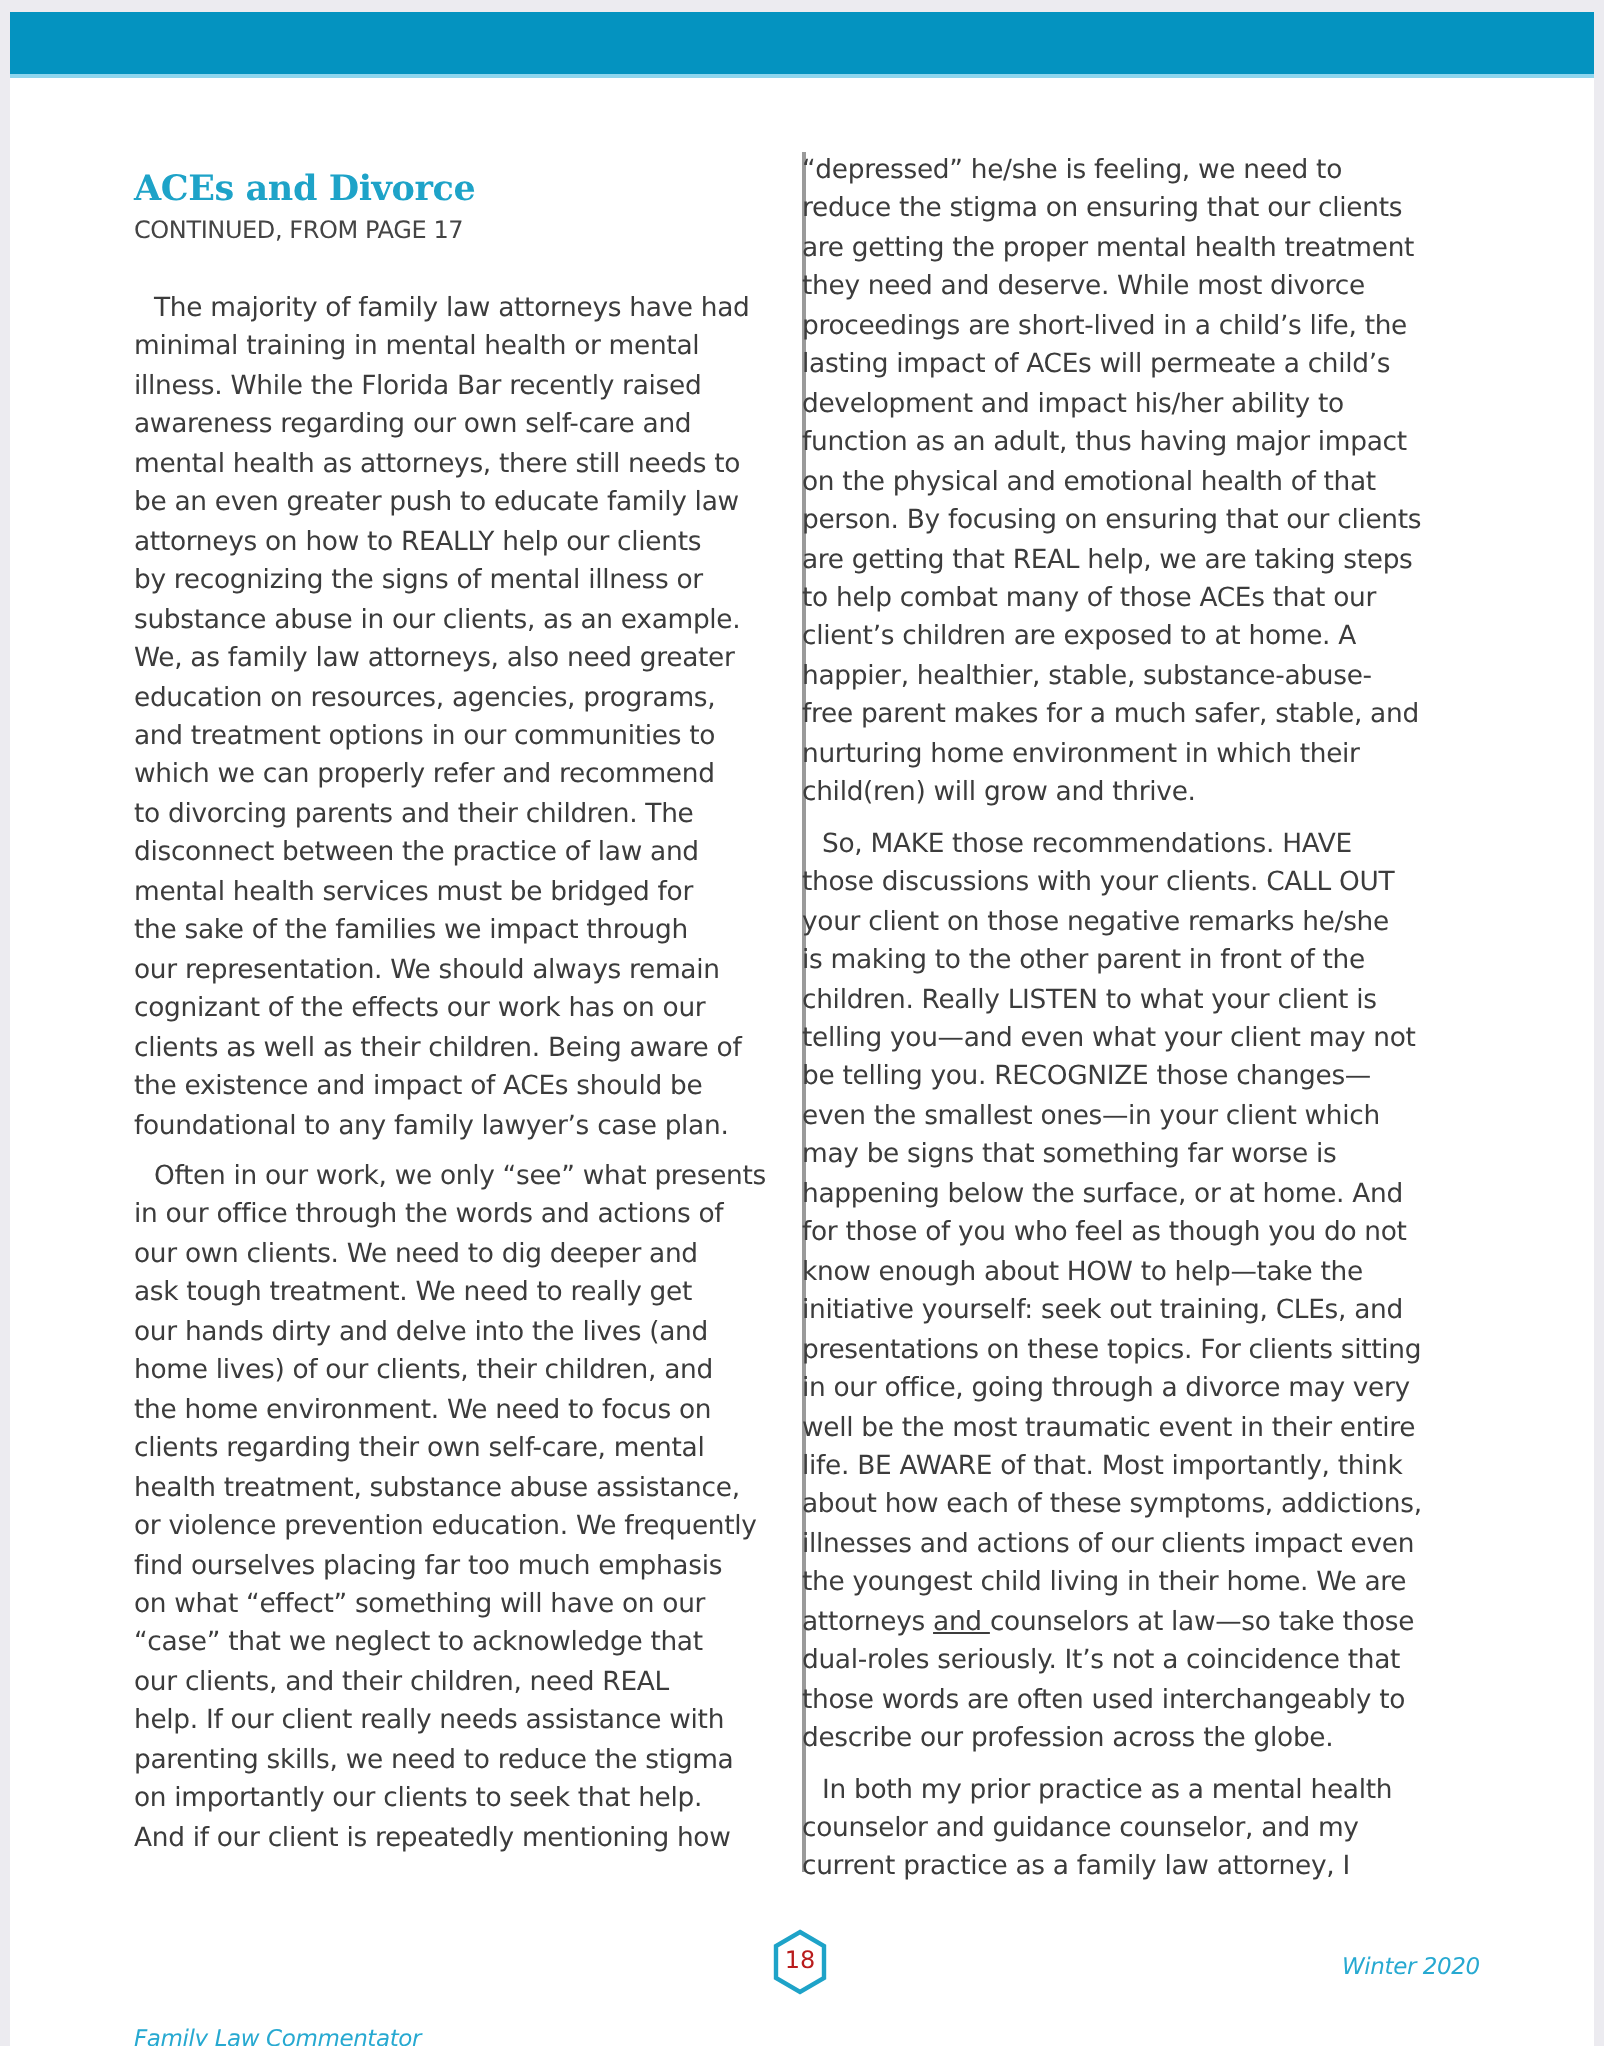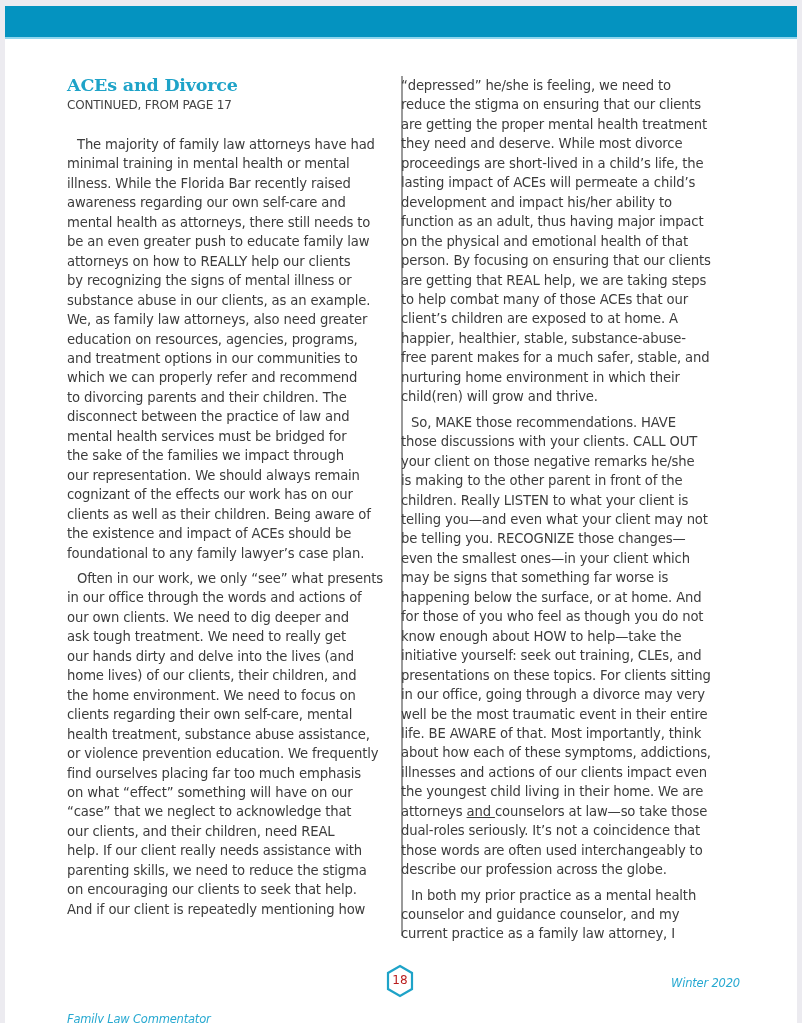--- a/index.html
+++ b/index.html
@@ -12,21 +12,21 @@
   .page {
     position: absolute; left: 5px; top: 6px; width: 792px; height: 1017px;
     background: #ffffff;
   }
   .header-bar {
     position: absolute; left: 0; top: 0; width: 792px; height: 31px;
     background: #0493c0;
     border-bottom: 2px solid #8fd6ee;
   }
   .col {
-    position: absolute; top: 68px;
+    position: absolute; top: 78px;
     color: #3c3c3c;
     font-size: 13.2px;
     line-height: 19.45px;
     letter-spacing: -0.15px;
   }
   .col-left { left: 62px; width: 322px; }
   .col-right { left: 396px; width: 330px; top: 70px; }
   .article-title {
     font-family: "DejaVu Serif", serif;
     color: #1ea3c8; font-size: 17.5px; line-height: 22px; margin: 0;
@@ -102,21 +102,21 @@
         <span class="line">the home environment. We need to focus on</span>
         <span class="line">clients regarding their own self-care, mental</span>
         <span class="line">health treatment, substance abuse assistance,</span>
         <span class="line">or violence prevention education. We frequently</span>
         <span class="line">find ourselves placing far too much emphasis</span>
         <span class="line">on what “effect” something will have on our</span>
         <span class="line">“case” that we neglect to acknowledge that</span>
         <span class="line">our clients, and their children, need REAL</span>
         <span class="line">help. If our client really needs assistance with</span>
         <span class="line">parenting skills, we need to reduce the stigma</span>
-        <span class="line">on encouraging our clients to seek that help.</span>
+        <span class="line">on importantly our clients to seek that help.</span>
         <span class="line">And if our client is repeatedly mentioning how</span>
       </div>
   </div>
 
   <div class="divider"></div>
 
   <div class="col col-right">
     <div class="para no-indent">
         <span class="line">“depressed” he/she is feeling, we need to</span>
         <span class="line">reduce the stigma on ensuring that our clients</span>

